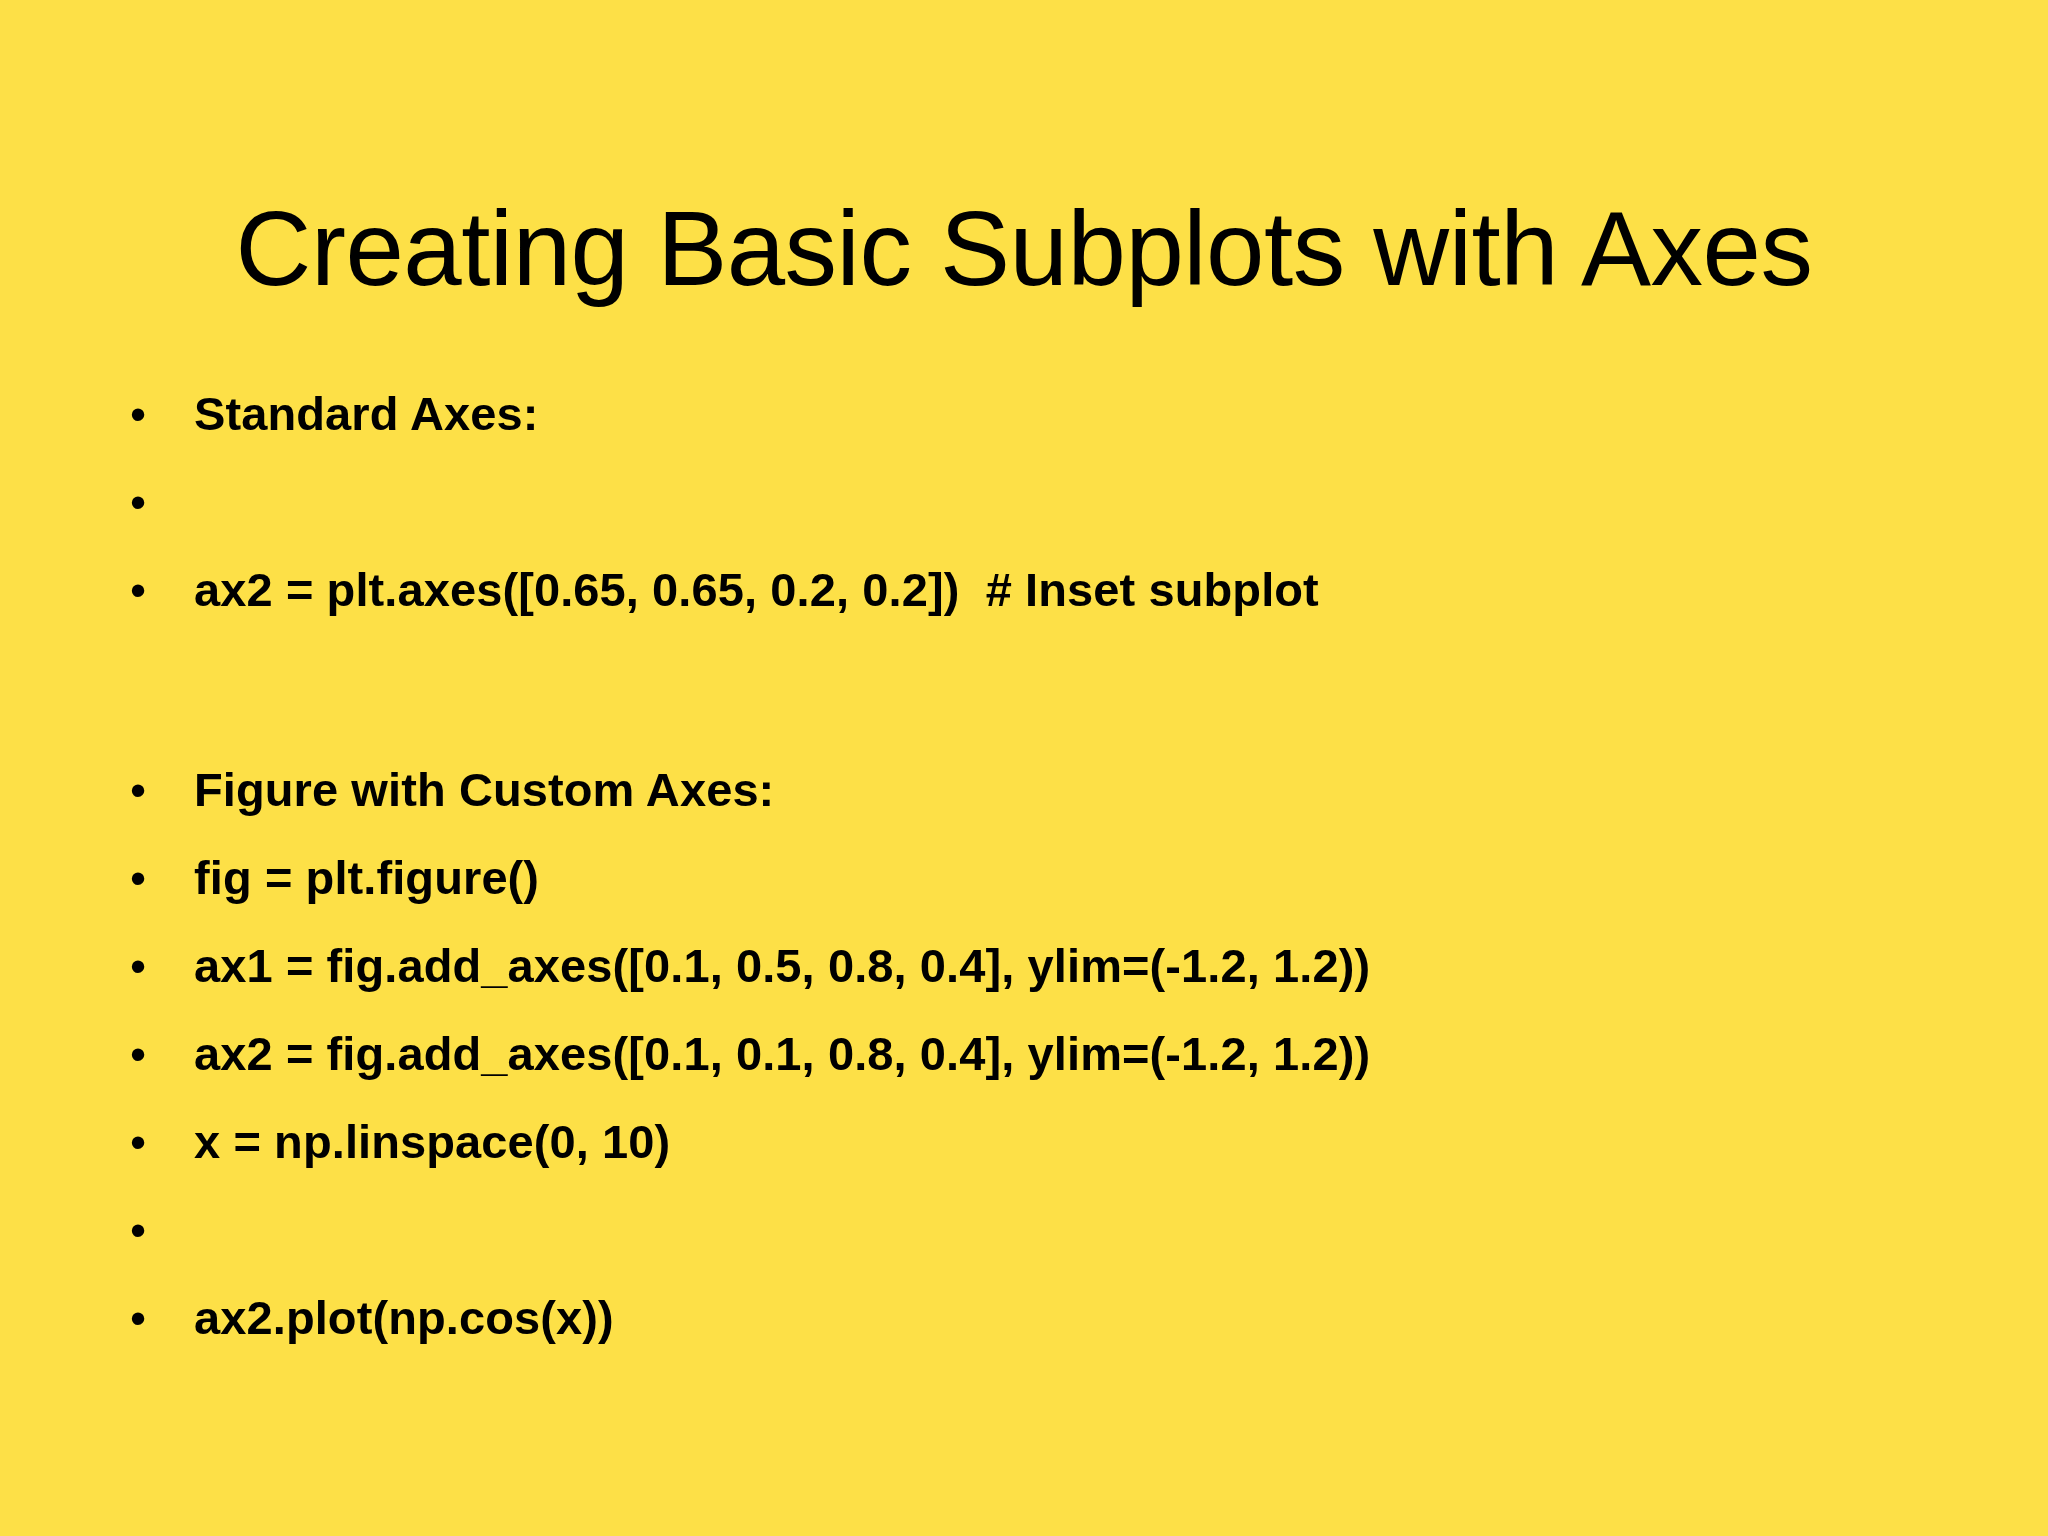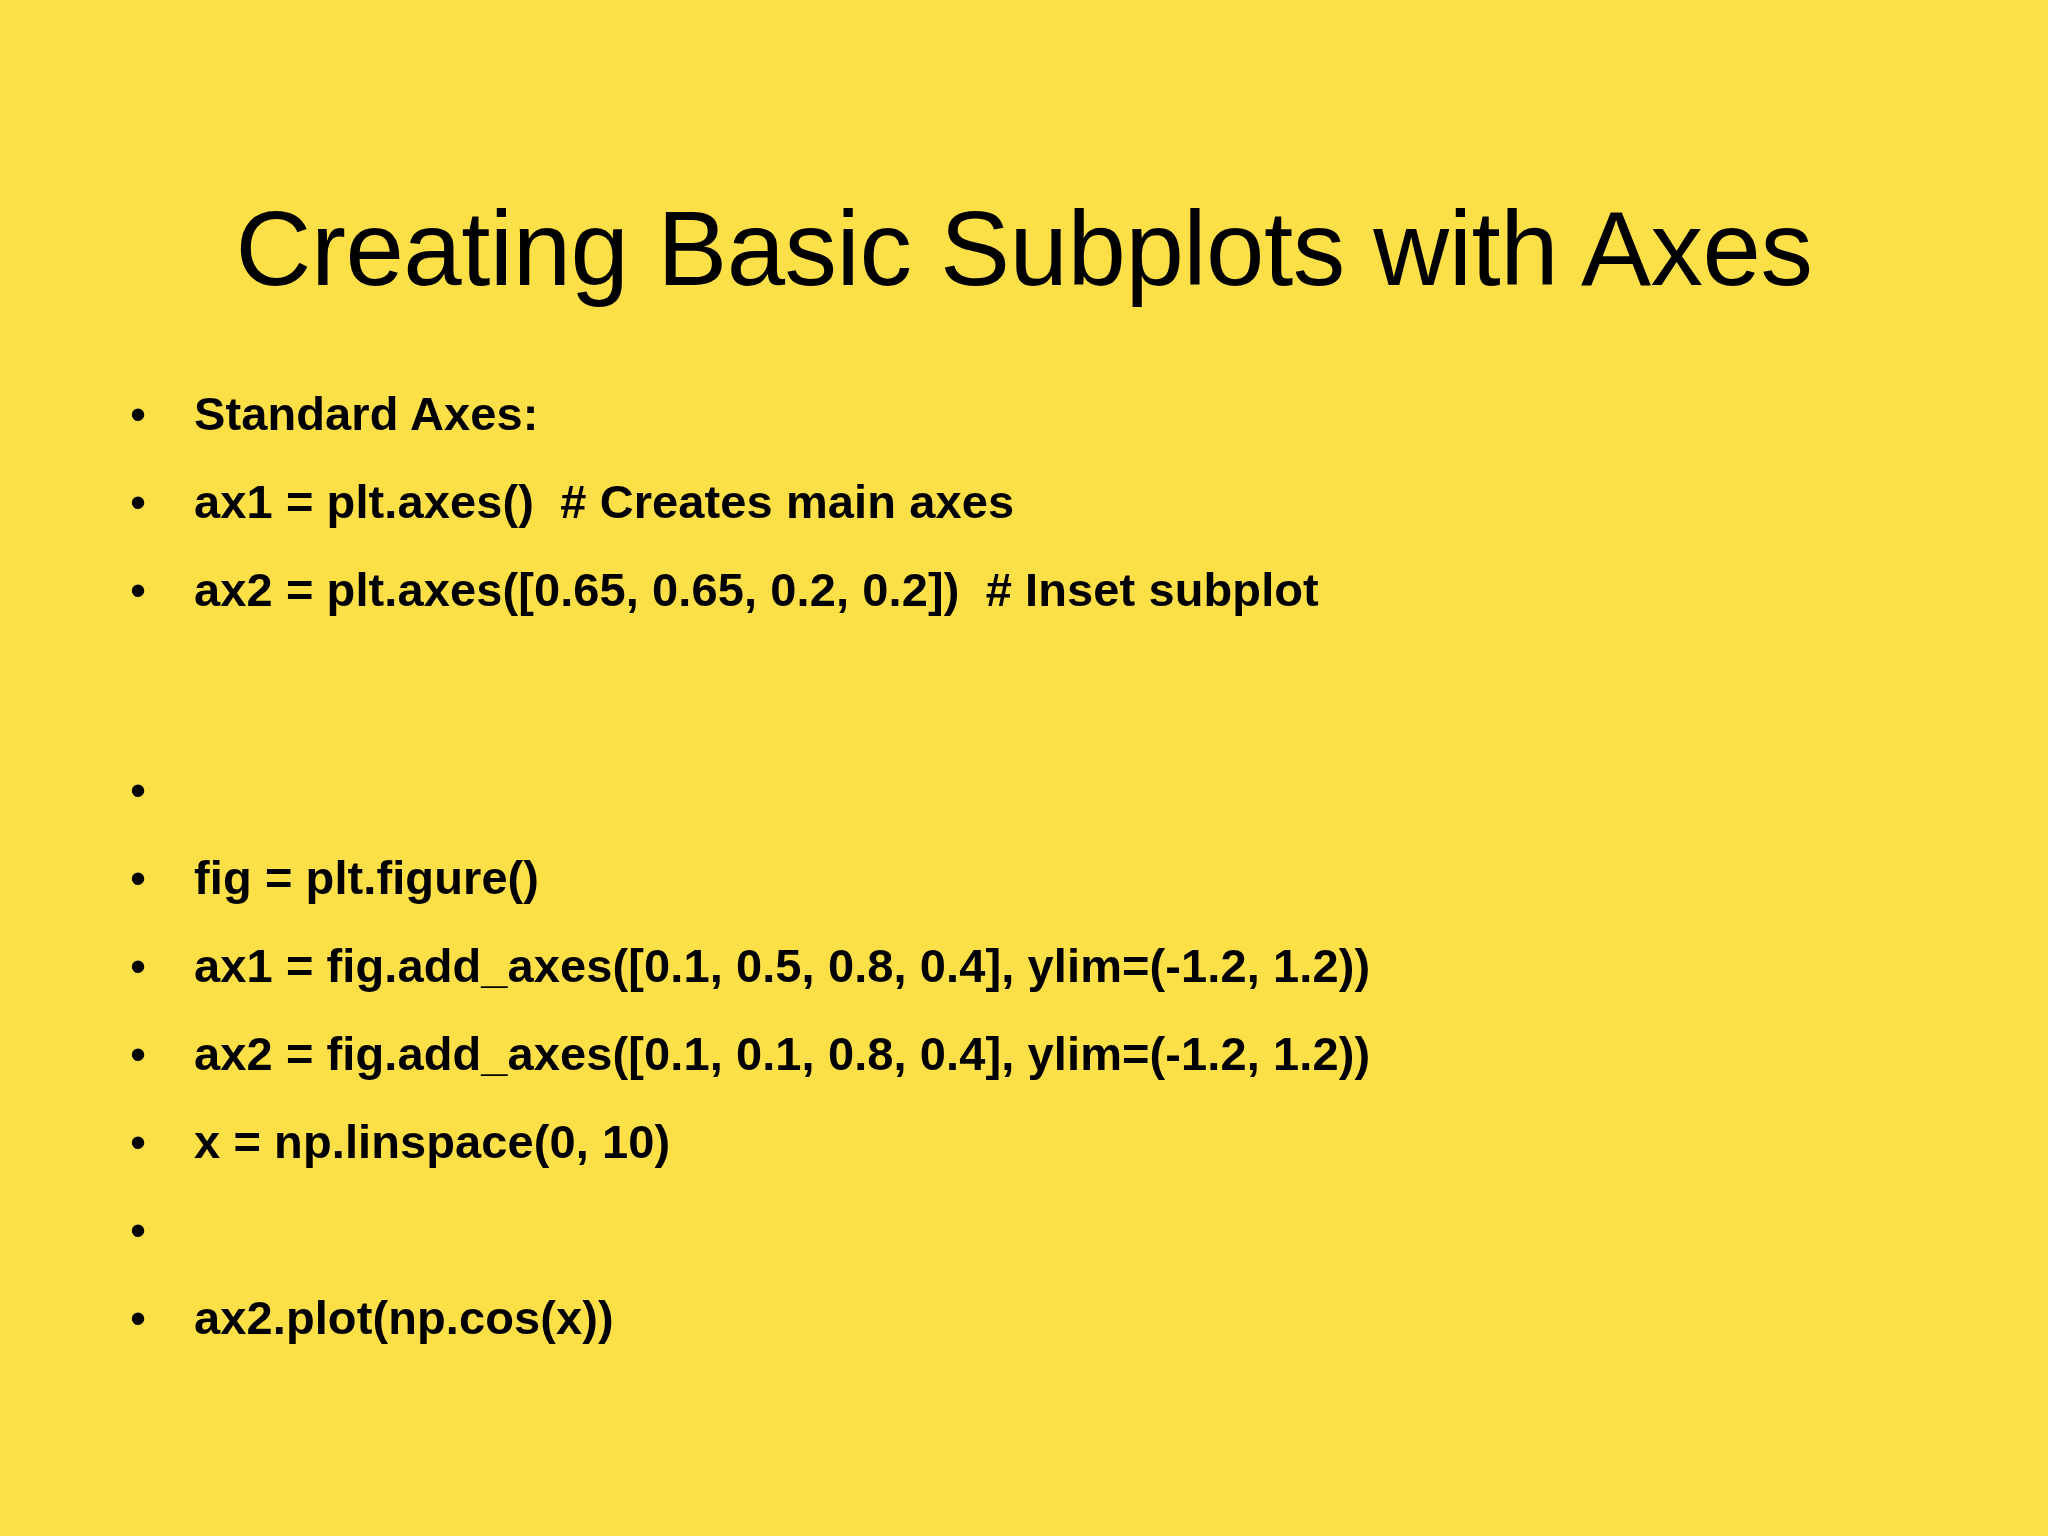--- a/index.html
+++ b/index.html
@@ -84,32 +84,32 @@
 
   <h1 id="slide-title">Creating Basic Subplots with Axes</h1>
 
   <ul id="bullet-list">
       <li class="bullet-row">
         <span class="bullet-marker">•</span>
         <span class="bullet-text">Standard Axes:</span>
       </li>
       <li class="bullet-row">
         <span class="bullet-marker">•</span>
-        <span class="bullet-text">ax1 = plt.axes()  # Creates main axes</span>
       </li>
       <li class="bullet-row">
         <span class="bullet-marker">•</span>
         <span class="bullet-text">ax2 = plt.axes([0.65, 0.65, 0.2, 0.2])  # Inset subplot</span>
       </li>
       <li class="bullet-row is-spacer">
         <span class="bullet-marker">•</span>
         <span class="bullet-text"></span>
       </li>
       <li class="bullet-row">
         <span class="bullet-marker">•</span>
+        <span class="bullet-text">Figure with Custom Axes:</span>
       </li>
       <li class="bullet-row">
         <span class="bullet-marker">•</span>
         <span class="bullet-text">fig = plt.figure()</span>
       </li>
       <li class="bullet-row">
         <span class="bullet-marker">•</span>
         <span class="bullet-text">ax1 = fig.add_axes([0.1, 0.5, 0.8, 0.4], ylim=(-1.2, 1.2))</span>
       </li>
       <li class="bullet-row">

